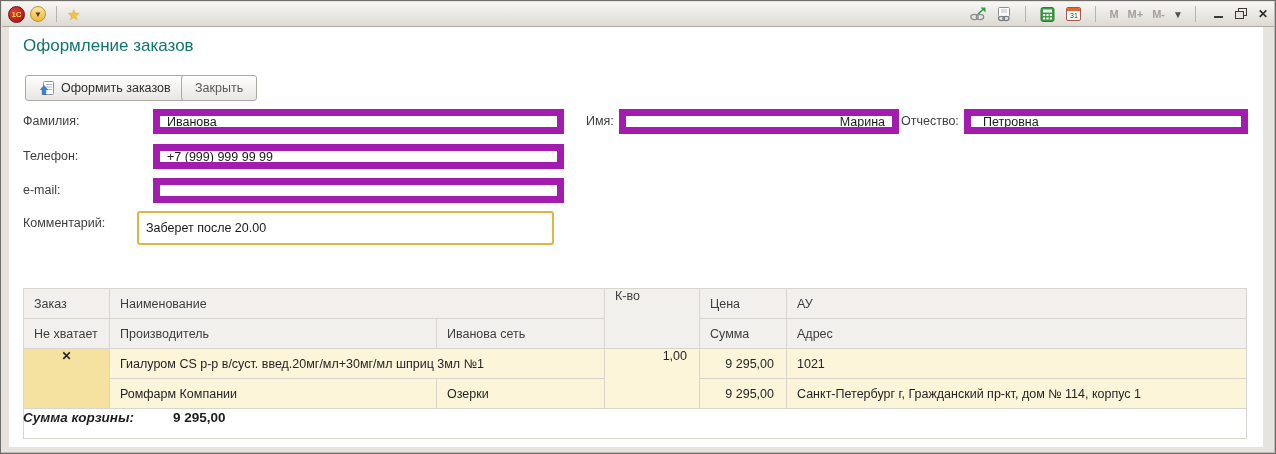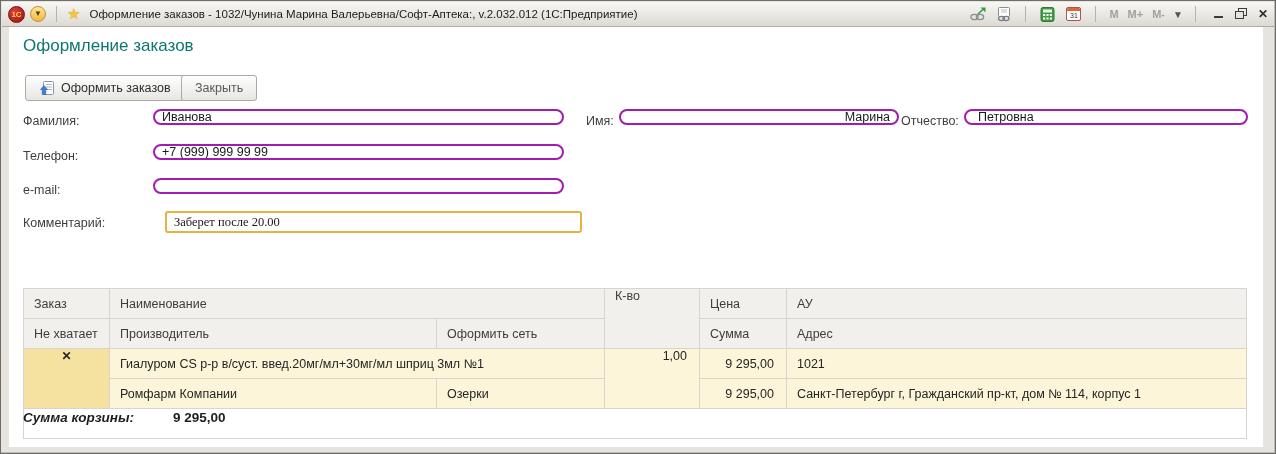--- a/index.html
+++ b/index.html
@@ -16,21 +16,21 @@
 
   
   .titlebar {
     position:absolute; left:1px; top:1px; right:1px; height:25px;
     background:linear-gradient(#f8f7f4, #dddad4);
     border-bottom:1px solid #aeaba5;
     display:flex; align-items:center; padding:0 6px;
     font-size:11.5px; color:#1b1b1b;
     user-select:none;
   }
-  .tb-left { display:flex; align-items:flex-start; gap:5px; }
+  .tb-left { display:flex; align-items:center; gap:5px; }
   .logo-1c {
     width:17px; height:17px; border-radius:50%;
     background:radial-gradient(circle at 35% 30%, #d8403c, #9e1410);
     color:#ffd24d; font-size:8px; font-weight:bold;
     display:flex; align-items:center; justify-content:center;
     border:1px solid #7c100d;
   }
   .menu-btn {
     width:16px; height:16px; border-radius:50%;
     background:linear-gradient(#ffe59a, #f0b83e);
@@ -75,22 +75,22 @@
     border:1px solid #adaaa5; border-radius:3px;
     padding:0 13px; font-size:12.5px; color:#2e2e2e;
     font-family:"Liberation Sans", sans-serif;
     cursor:default;
   }
   .btn-submit { left:16px; }
   .btn-close  { left:172px; color:#5a5a5a; }
 
   .fld-label { position:absolute; font-size:12.5px; color:#3e3e3e; line-height:24px; }
   .fld-input {
-    position:absolute; height:16px;
-    border:2px solid #a21caf; border-radius:12px;
+    position:absolute; height:25px;
+    border:7px solid #a21caf; border-radius:0;
     padding:0 7px; font-size:12.5px; color:#191919;
     font-family:"Liberation Sans", sans-serif; background:#fff;
     outline:none;
   }
   .fld-input.focused { border:2px solid #e2b443; border-radius:3px; }
 
   
   .orders { position:absolute; left:14px; top:217px; }
   table.grid { border-collapse:collapse; table-layout:fixed; width:1223px;
     font-size:12.5px; border:1px solid #b3b0aa;margin-top:44px; }
@@ -117,21 +117,20 @@
 
   <div class="titlebar">
     <div class="tb-left">
       <span class="logo-1c">1С</span>
       <span class="menu-btn">
         <span>▼</span>
       </span>
       <span class="tb-sep"></span>
       <span class="star">★</span>
     </div>
-    <span class="tb-title">Оформление заказов - 1032/Чунина Марина Валерьевна/Софт-Аптека:, v.2.032.012  (1С:Предприятие)</span>
 
     <div class="tb-right">
       <span class="tb-iconbtn">
         <svg width="18" height="16" viewBox="0 0 18 16">
           <ellipse cx="5.5" cy="11" rx="3.6" ry="2.6" fill="none" stroke="#8a8f96" stroke-width="1.4"></ellipse>
           <ellipse cx="11" cy="11" rx="3.6" ry="2.6" fill="none" stroke="#8a8f96" stroke-width="1.4"></ellipse>
           <path d="M9 8 L15 2.5" stroke="#2f9e44" stroke-width="1.6" fill="none"></path>
           <path d="M11.5 1.5 h5 v5 z" fill="#2f9e44"></path>
         </svg>
       </span>
@@ -203,21 +202,21 @@
     <span class="fld-label" style="left:892px; top:82px;">Отчество:</span>
     <input class="fld-input" style="left: 955px; top: 82px; width: 284px; padding-left: 12px;" value="Петровна">
 
     <span class="fld-label" style="left:14px; top:117px;">Телефон:</span>
     <input class="fld-input" style="left: 144px; top: 117px; width: 411px;" value="+7 (999) 999 99 99">
 
     <span class="fld-label" style="left:14px; top:151px;">e-mail:</span>
     <input class="fld-input" style="left: 144px; top: 151px; width: 411px;" value="">
 
     <span class="fld-label" style="left:14px; top:184px;">Комментарий:</span>
-    <input class="fld-input focused" style="left: 156px; top: 184px; width: 417px; height: 22px; font-family: Liberation Serif, serif;" value="Заберет после 20.00">
+    <input class="fld-input focused" style="left: 128px; top: 184px; width: 417px; height: 34px;" value="Заберет после 20.00">
 
     <div class="orders">
       <table class="grid">
         <colgroup>
           <col style="width:86px">
             <col style="width:327px">
             <col style="width:168px">
           <col style="width:95px">
             <col style="width:87px">
             <col style="width:460px">
@@ -226,21 +225,21 @@
             <tr>
           <th>Заказ</th>
           <th colspan="2">Наименование</th>
           <th rowspan="2" class="top">К-во</th>
           <th>Цена</th>
           <th>АУ</th>
         </tr>
         <tr>
           <th>Не хватает</th>
           <th>Производитель</th>
-          <th>Оформить сеть</th>
+          <th>Иванова сеть</th>
           <th>Сумма</th>
           <th>Адрес</th>
         </tr>
         <tr>
           <td rowspan="2" class="cell cell-strong top mark-x">
             <span>✕</span>
           </td>
           <td colspan="2" class="cell">Гиалуром CS р-р в/суст. введ.20мг/мл+30мг/мл шприц 3мл №1</td>
           <td rowspan="2" class="cell top num">1,00</td>
           <td class="cell num">9 295,00</td>

